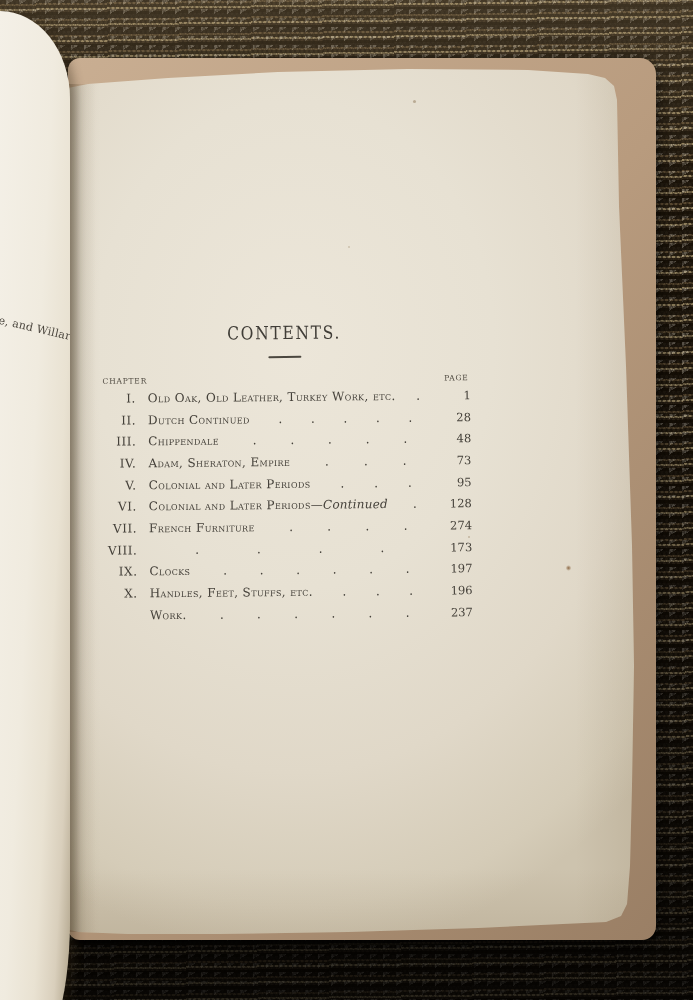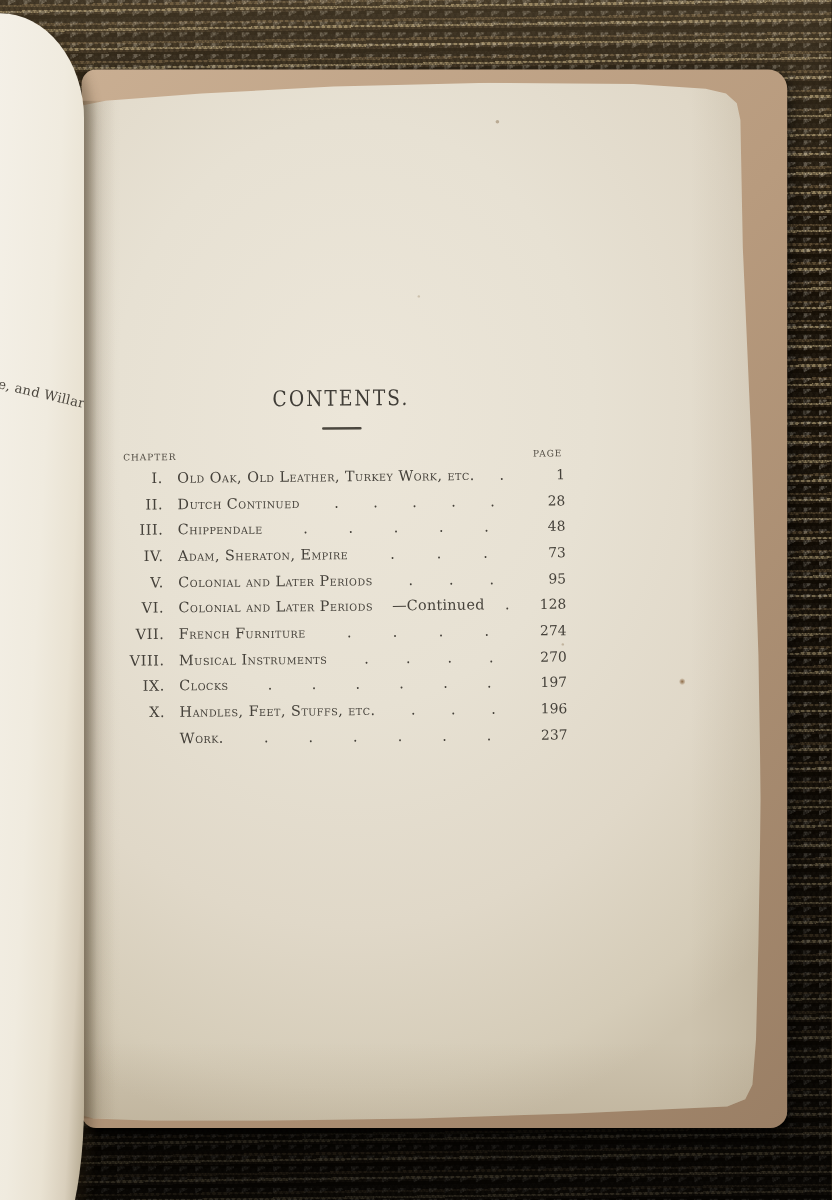--- a/index.html
+++ b/index.html
@@ -75,21 +75,21 @@
   .toc-header {
     display:flex; justify-content:space-between;
     margin:17px 2px 0 4px;
     font-size:7.5px; letter-spacing:.8px; text-transform:uppercase; color:#504b42;
   }
   .toc-rows { margin-top:3px; }
   .toc-row { display:flex; align-items:baseline; line-height:21.65px; }
   .toc-num   { flex:none; width:37px; text-align:right; font-size:12px; letter-spacing:.5px; }
   .toc-entry { flex:none; margin-left:12px; font-size:12px; font-variant:small-caps;
                letter-spacing:.4px; white-space:nowrap; }
-  .toc-suffix{ font-variant:normal; letter-spacing:.2px;margin-left:16px; }
+  .toc-suffix{ font-style:italic; font-variant:normal; letter-spacing:.2px; }
   .toc-leader{ flex:1; display:flex; justify-content:space-evenly; align-items:baseline; min-width:6px; }
   .toc-leader .dot { font-size:12px; }
   .toc-page  { flex:none; width:30px; text-align:right; font-size:11.5px; }
 
   
   .gutter-shadow {
     position:absolute; left:66px; top:84px; width:30px; height:848px;
     background:linear-gradient(90deg, rgba(88,72,48,.40), rgba(88,72,48,.10) 50%, rgba(88,72,48,0));
   }
   .left-page {
@@ -196,28 +196,27 @@
             <span class="toc-leader">
               <span class="dot">.</span>
               <span class="dot">.</span>
               <span class="dot">.</span>
               <span class="dot">.</span>
             </span>
             <span class="toc-page">274</span>
           </div>
           <div class="toc-row">
             <span class="toc-num">VIII.</span>
-            <span class="toc-entry">Musical Instruments</span>
-            <span class="toc-leader">
-              <span class="dot">.</span>
-              <span class="dot">.</span>
-              <span class="dot">.</span>
-              <span class="dot">.</span>
-            </span>
-            <span class="toc-page">270</span>
+            <span class="toc-leader">
+              <span class="dot">.</span>
+              <span class="dot">.</span>
+              <span class="dot">.</span>
+              <span class="dot">.</span>
+            </span>
+            <span class="toc-page">173</span>
           </div>
           <div class="toc-row">
             <span class="toc-num">IX.</span>
             <span class="toc-entry">Clocks</span>
             <span class="toc-leader">
               <span class="dot">.</span>
               <span class="dot">.</span>
               <span class="dot">.</span>
               <span class="dot">.</span>
               <span class="dot">.</span>

